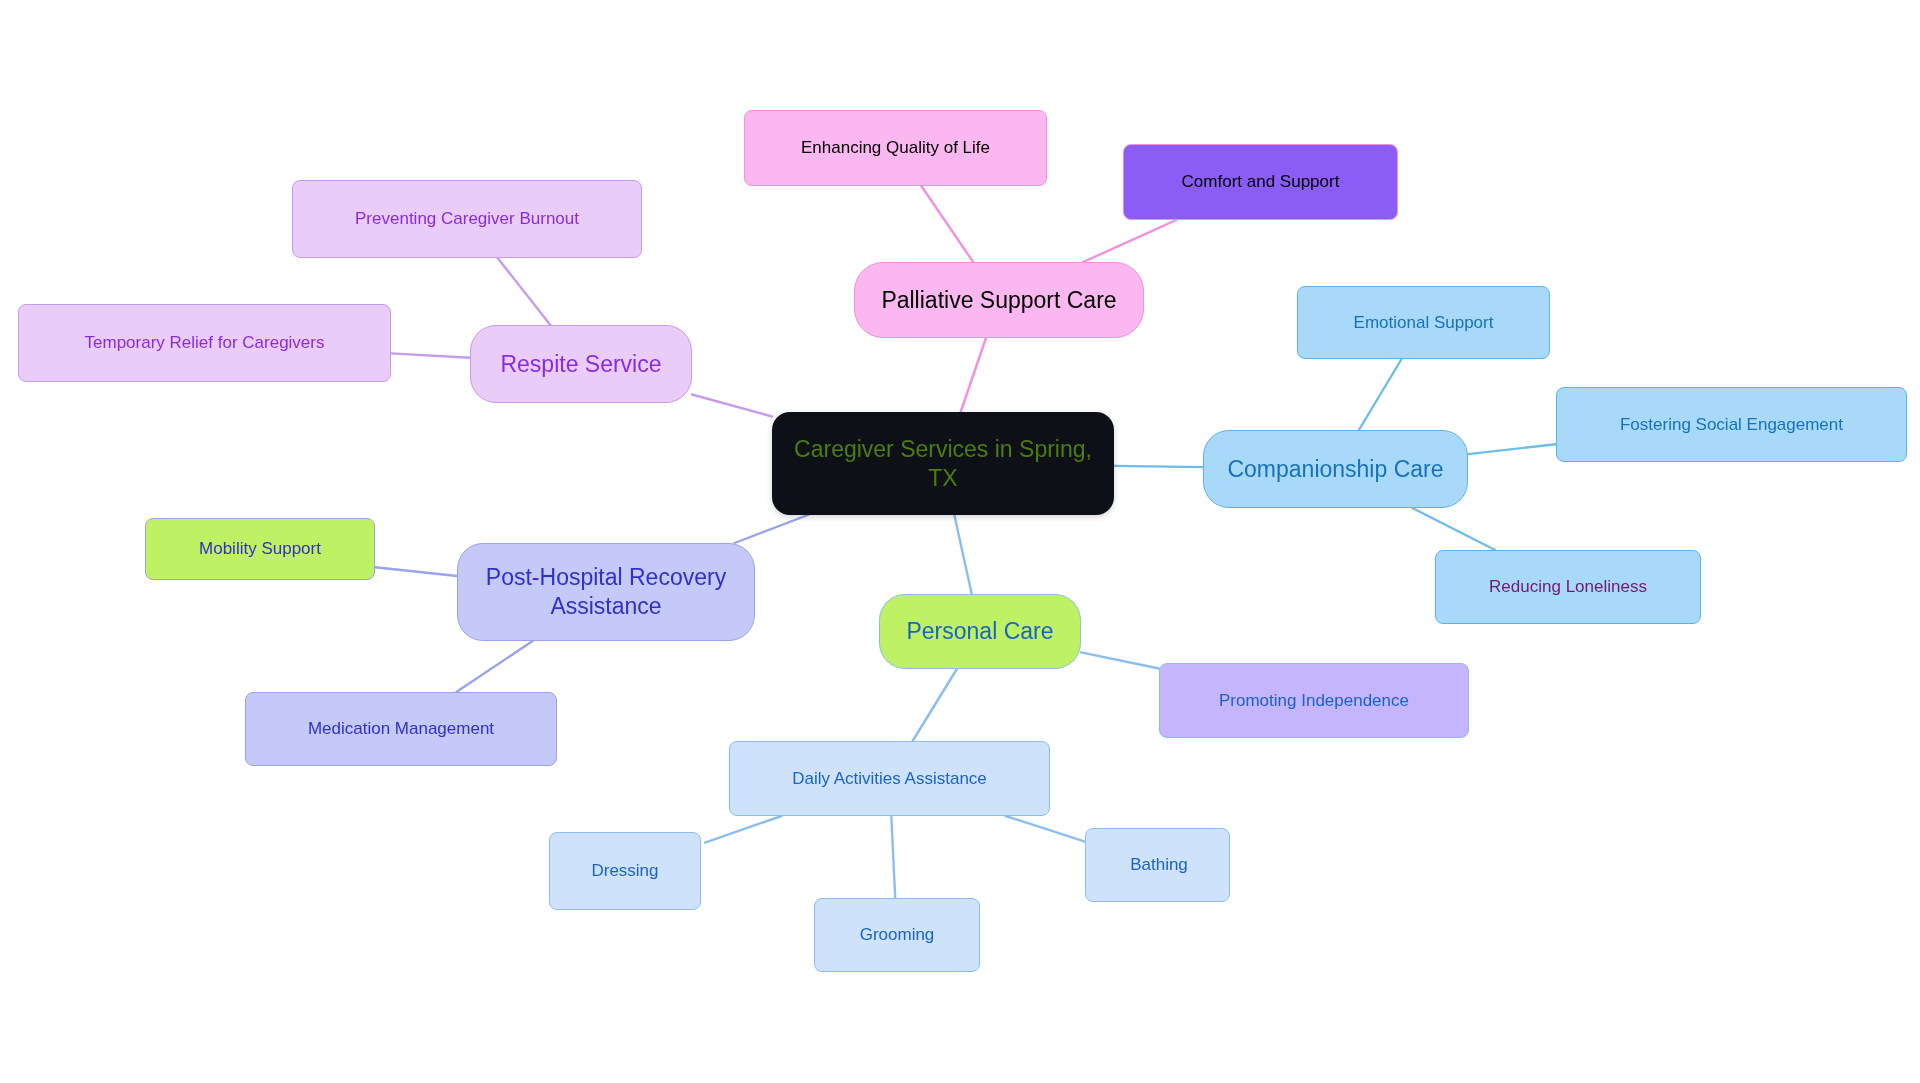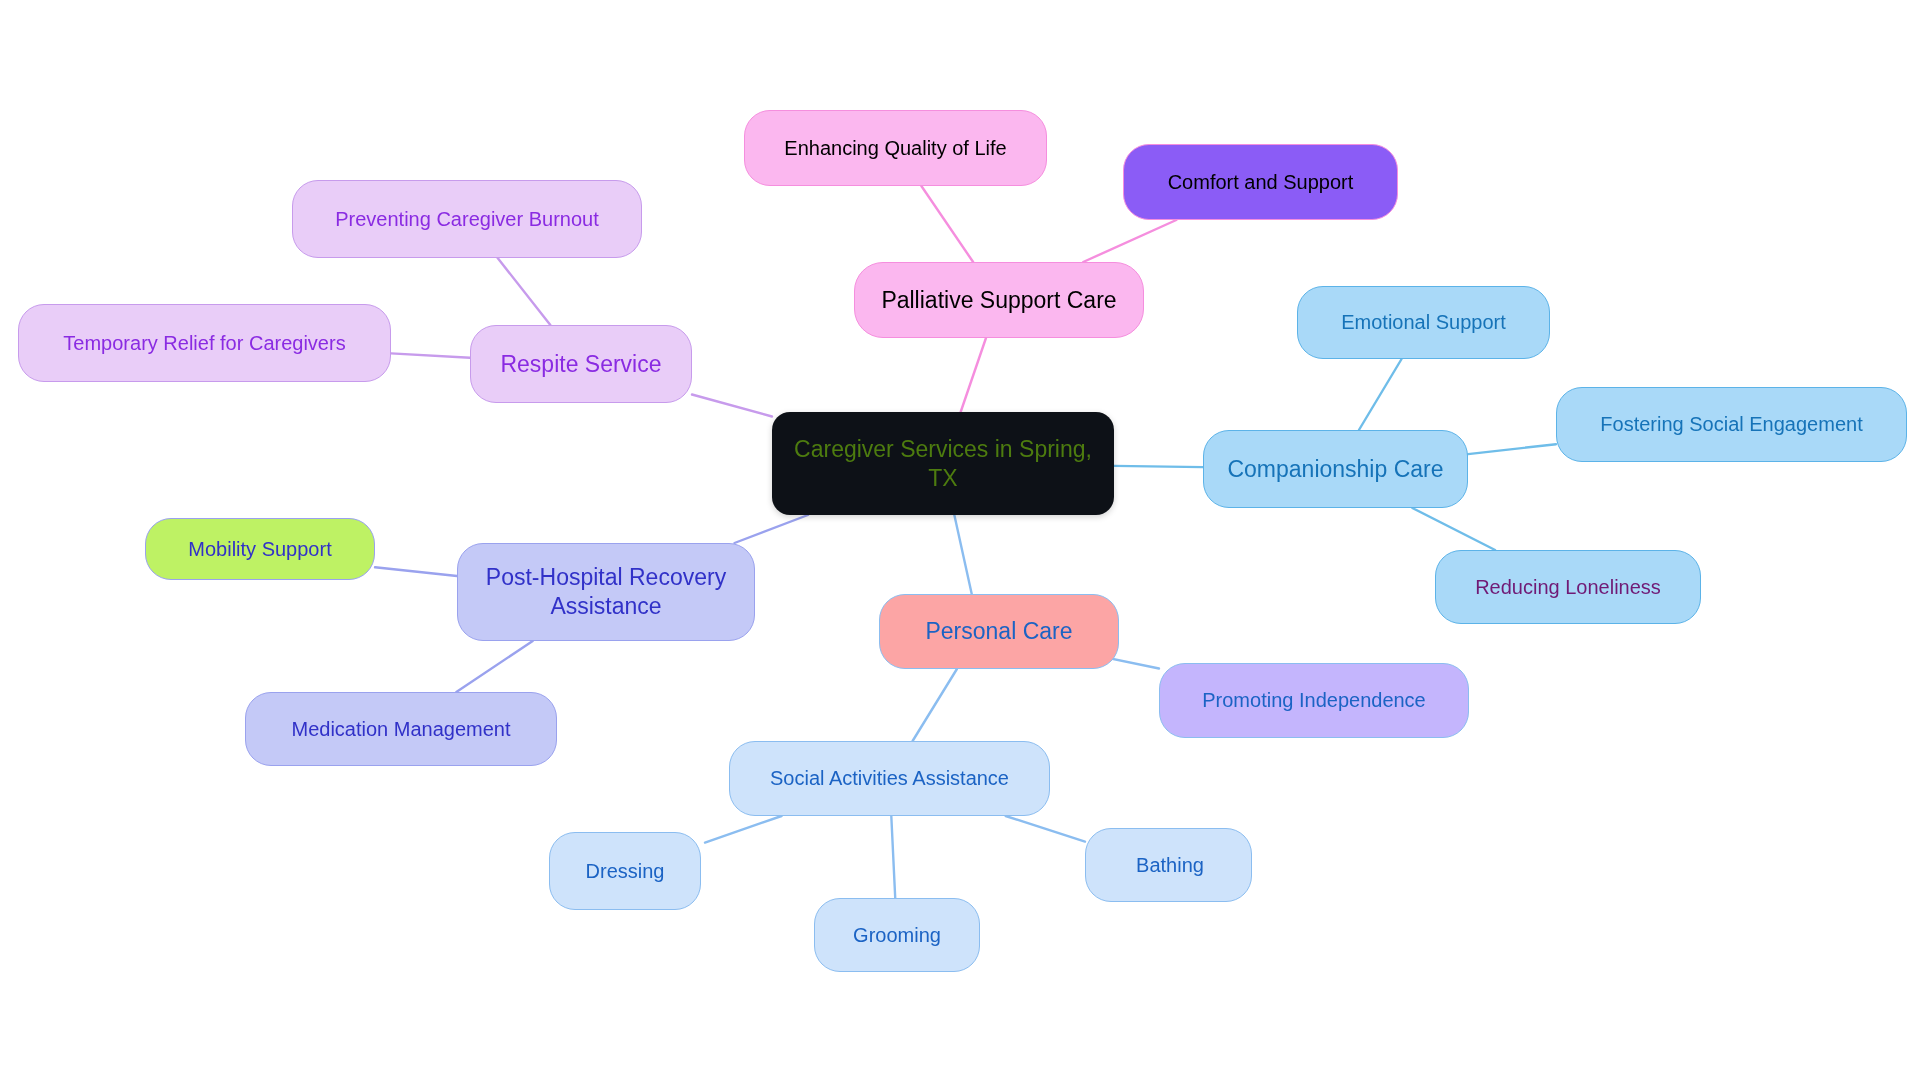--- a/index.html
+++ b/index.html
@@ -40,21 +40,21 @@
   }
   .node.root {
     border-radius: 18px;
     border-width: 0;
     font-size: 23px;
     color: #ffffff;
     background: #0d1117;
     box-shadow: 0 2px 6px rgba(0,0,0,0.18);
   }
   .node.lvl1 { font-size: 23px; }
-  .node.lvl2 { font-size: 20px; }
+  .node.lvl2 { font-size: 17px; border-radius: 8px; }
 </style>
 </head>
 <body>
 
 <div id="canvas">
   <svg id="edges" viewBox="0 0 1920 1083" width="1920" height="1083">
       <line x1="772" y1="416.4986187845304" x2="692" y2="394.5096685082873" stroke="#c79bec" stroke-width="2.4" stroke-linecap="round"></line>
       <line x1="470" y1="357.80876494023903" x2="391" y2="353.40239043824704" stroke="#c79bec" stroke-width="2.4" stroke-linecap="round"></line>
       <line x1="550.3379310344827" y1="325" x2="497.6620689655172" y2="258" stroke="#c79bec" stroke-width="2.4" stroke-linecap="round"></line>
       <line x1="960.6391437308869" y1="412" x2="985.9847094801223" y2="338" stroke="#f58ede" stroke-width="2.4" stroke-linecap="round"></line>
@@ -80,24 +80,24 @@
       <div class="node lvl1" style="left: 470px; top: 325px; width: 222px; height: 78px; background: rgb(233, 205, 248); border-color: rgb(199, 155, 236); color: rgb(138, 43, 226);"><span>Respite Service</span></div>
       <div class="node lvl2" style="left: 18px; top: 304px; width: 373px; height: 78px; background: rgb(233, 205, 248); border-color: rgb(199, 155, 236); color: rgb(138, 43, 226);"><span>Temporary Relief for Caregivers</span></div>
       <div class="node lvl2" style="left: 292px; top: 180px; width: 350px; height: 78px; background: rgb(233, 205, 248); border-color: rgb(199, 155, 236); color: rgb(138, 43, 226);"><span>Preventing Caregiver Burnout</span></div>
       <div class="node lvl1" style="left: 854px; top: 262px; width: 290px; height: 76px; background: rgb(251, 183, 239); border-color: rgb(245, 142, 222); border-radius: 29px;"><span>Palliative Support Care</span></div>
       <div class="node lvl2" style="left: 744px; top: 110px; width: 303px; height: 76px; background: rgb(251, 183, 239); border-color: rgb(245, 142, 222);"><span>Enhancing Quality of Life</span></div>
       <div class="node lvl2" style="left: 1123px; top: 144px; width: 275px; height: 76px; background: #8b5cf6; border-color: rgb(245, 142, 222);"><span>Comfort and Support</span></div>
       <div class="node lvl1" style="left: 1203px; top: 430px; width: 265px; height: 78px; background: rgb(169, 217, 248); border-color: rgb(92, 179, 232); color: rgb(22, 115, 184);"><span>Companionship Care</span></div>
       <div class="node lvl2" style="left: 1297px; top: 286px; width: 253px; height: 73px; background: rgb(169, 217, 248); border-color: rgb(92, 179, 232); color: rgb(22, 115, 184);"><span>Emotional Support</span></div>
       <div class="node lvl2" style="left: 1556px; top: 387px; width: 351px; height: 75px; background: rgb(169, 217, 248); border-color: rgb(92, 179, 232); color: rgb(22, 115, 184);"><span>Fostering Social Engagement</span></div>
       <div class="node lvl2" style="left: 1435px; top: 550px; width: 266px; height: 74px; background: rgb(169, 217, 248); border-color: rgb(92, 179, 232); color: #701a75;"><span>Reducing Loneliness</span></div>
-      <div class="node lvl1" style="left: 879px; top: 594px; width: 240px; height: 75px; background: #fca5a5; border-color: rgb(139, 189, 240); color: rgb(27, 99, 196);"><span>Personal Care</span></div>
+      <div class="node lvl1" style="left: 879px; top: 594px; width: 202px; height: 75px; background: #bef264; border-color: rgb(139, 189, 240); color: rgb(27, 99, 196);"><span>Personal Care</span></div>
       <div class="node lvl2" style="left: 1159px; top: 663px; width: 310px; height: 75px; background: #c4b5fd; border-color: rgb(139, 189, 240); color: rgb(27, 99, 196);"><span>Promoting Independence</span></div>
-      <div class="node lvl2" style="left: 729px; top: 741px; width: 321px; height: 75px; background: rgb(206, 227, 251); border-color: rgb(139, 189, 240); color: rgb(27, 99, 196);"><span>Social Activities Assistance</span></div>
+      <div class="node lvl2" style="left: 729px; top: 741px; width: 321px; height: 75px; background: rgb(206, 227, 251); border-color: rgb(139, 189, 240); color: rgb(27, 99, 196);"><span>Daily Activities Assistance</span></div>
       <div class="node lvl2" style="left: 549px; top: 832px; width: 152px; height: 78px; background: rgb(206, 227, 251); border-color: rgb(139, 189, 240); color: rgb(27, 99, 196);"><span>Dressing</span></div>
       <div class="node lvl2" style="left: 814px; top: 898px; width: 166px; height: 74px; background: rgb(206, 227, 251); border-color: rgb(139, 189, 240); color: rgb(27, 99, 196);"><span>Grooming</span></div>
-      <div class="node lvl2" style="left: 1085px; top: 828px; width: 167px; height: 74px; background: rgb(206, 227, 251); border-color: rgb(139, 189, 240); color: rgb(27, 99, 196); padding-left: 17px;"><span>Bathing</span></div>
+      <div class="node lvl2" style="left: 1085px; top: 828px; width: 145px; height: 74px; background: rgb(206, 227, 251); border-color: rgb(139, 189, 240); color: rgb(27, 99, 196); padding-left: 17px;"><span>Bathing</span></div>
       <div class="node lvl1" style="left: 457px; top: 543px; width: 298px; height: 98px; background: rgb(196, 201, 247); border-color: rgb(154, 162, 238); color: rgb(49, 49, 200);"><span>Post-Hospital Recovery
 Assistance</span></div>
       <div class="node lvl2" style="left: 145px; top: 518px; width: 230px; height: 62px; background: #bef264; border-color: rgb(154, 162, 238); color: rgb(49, 49, 200);"><span>Mobility Support</span></div>
       <div class="node lvl2" style="left: 245px; top: 692px; width: 312px; height: 74px; background: rgb(196, 201, 247); border-color: rgb(154, 162, 238); color: rgb(49, 49, 200);"><span>Medication Management</span></div>
     </div>
 </div>
 
 </body></html>

